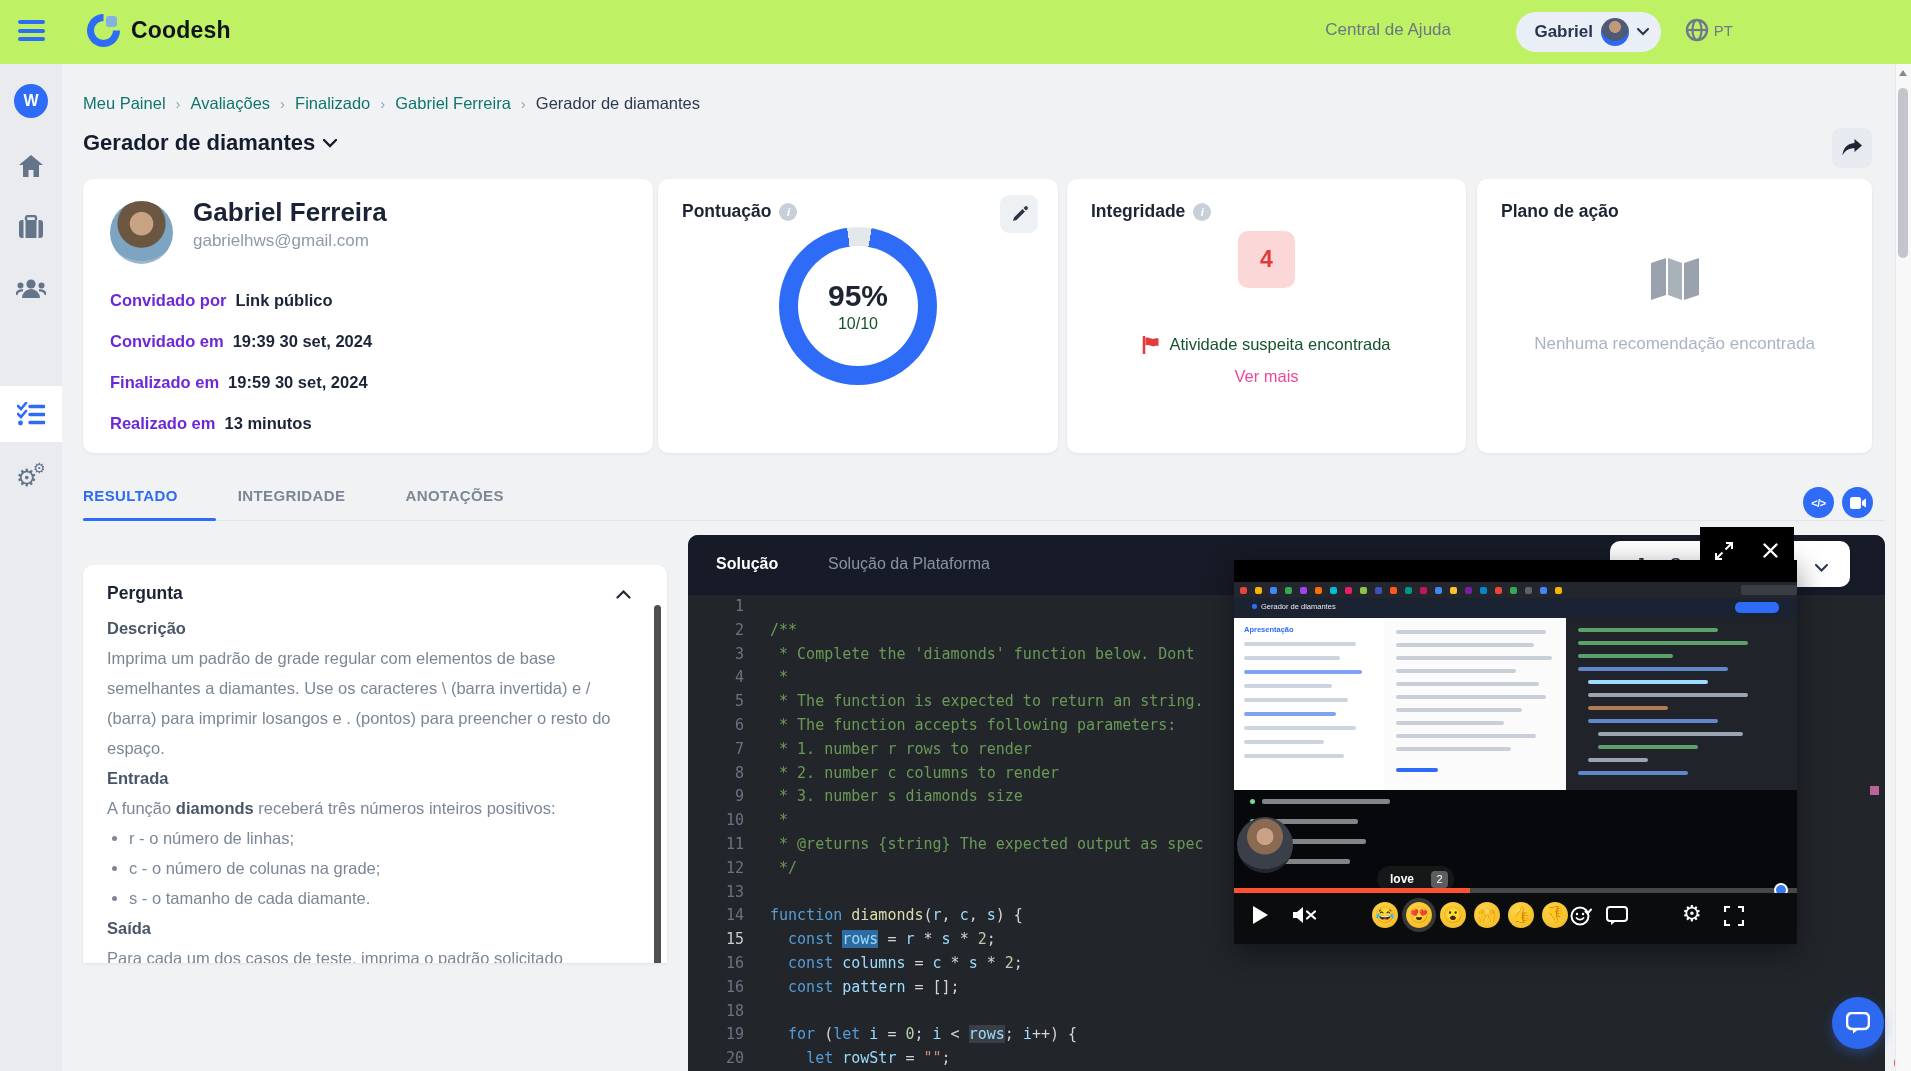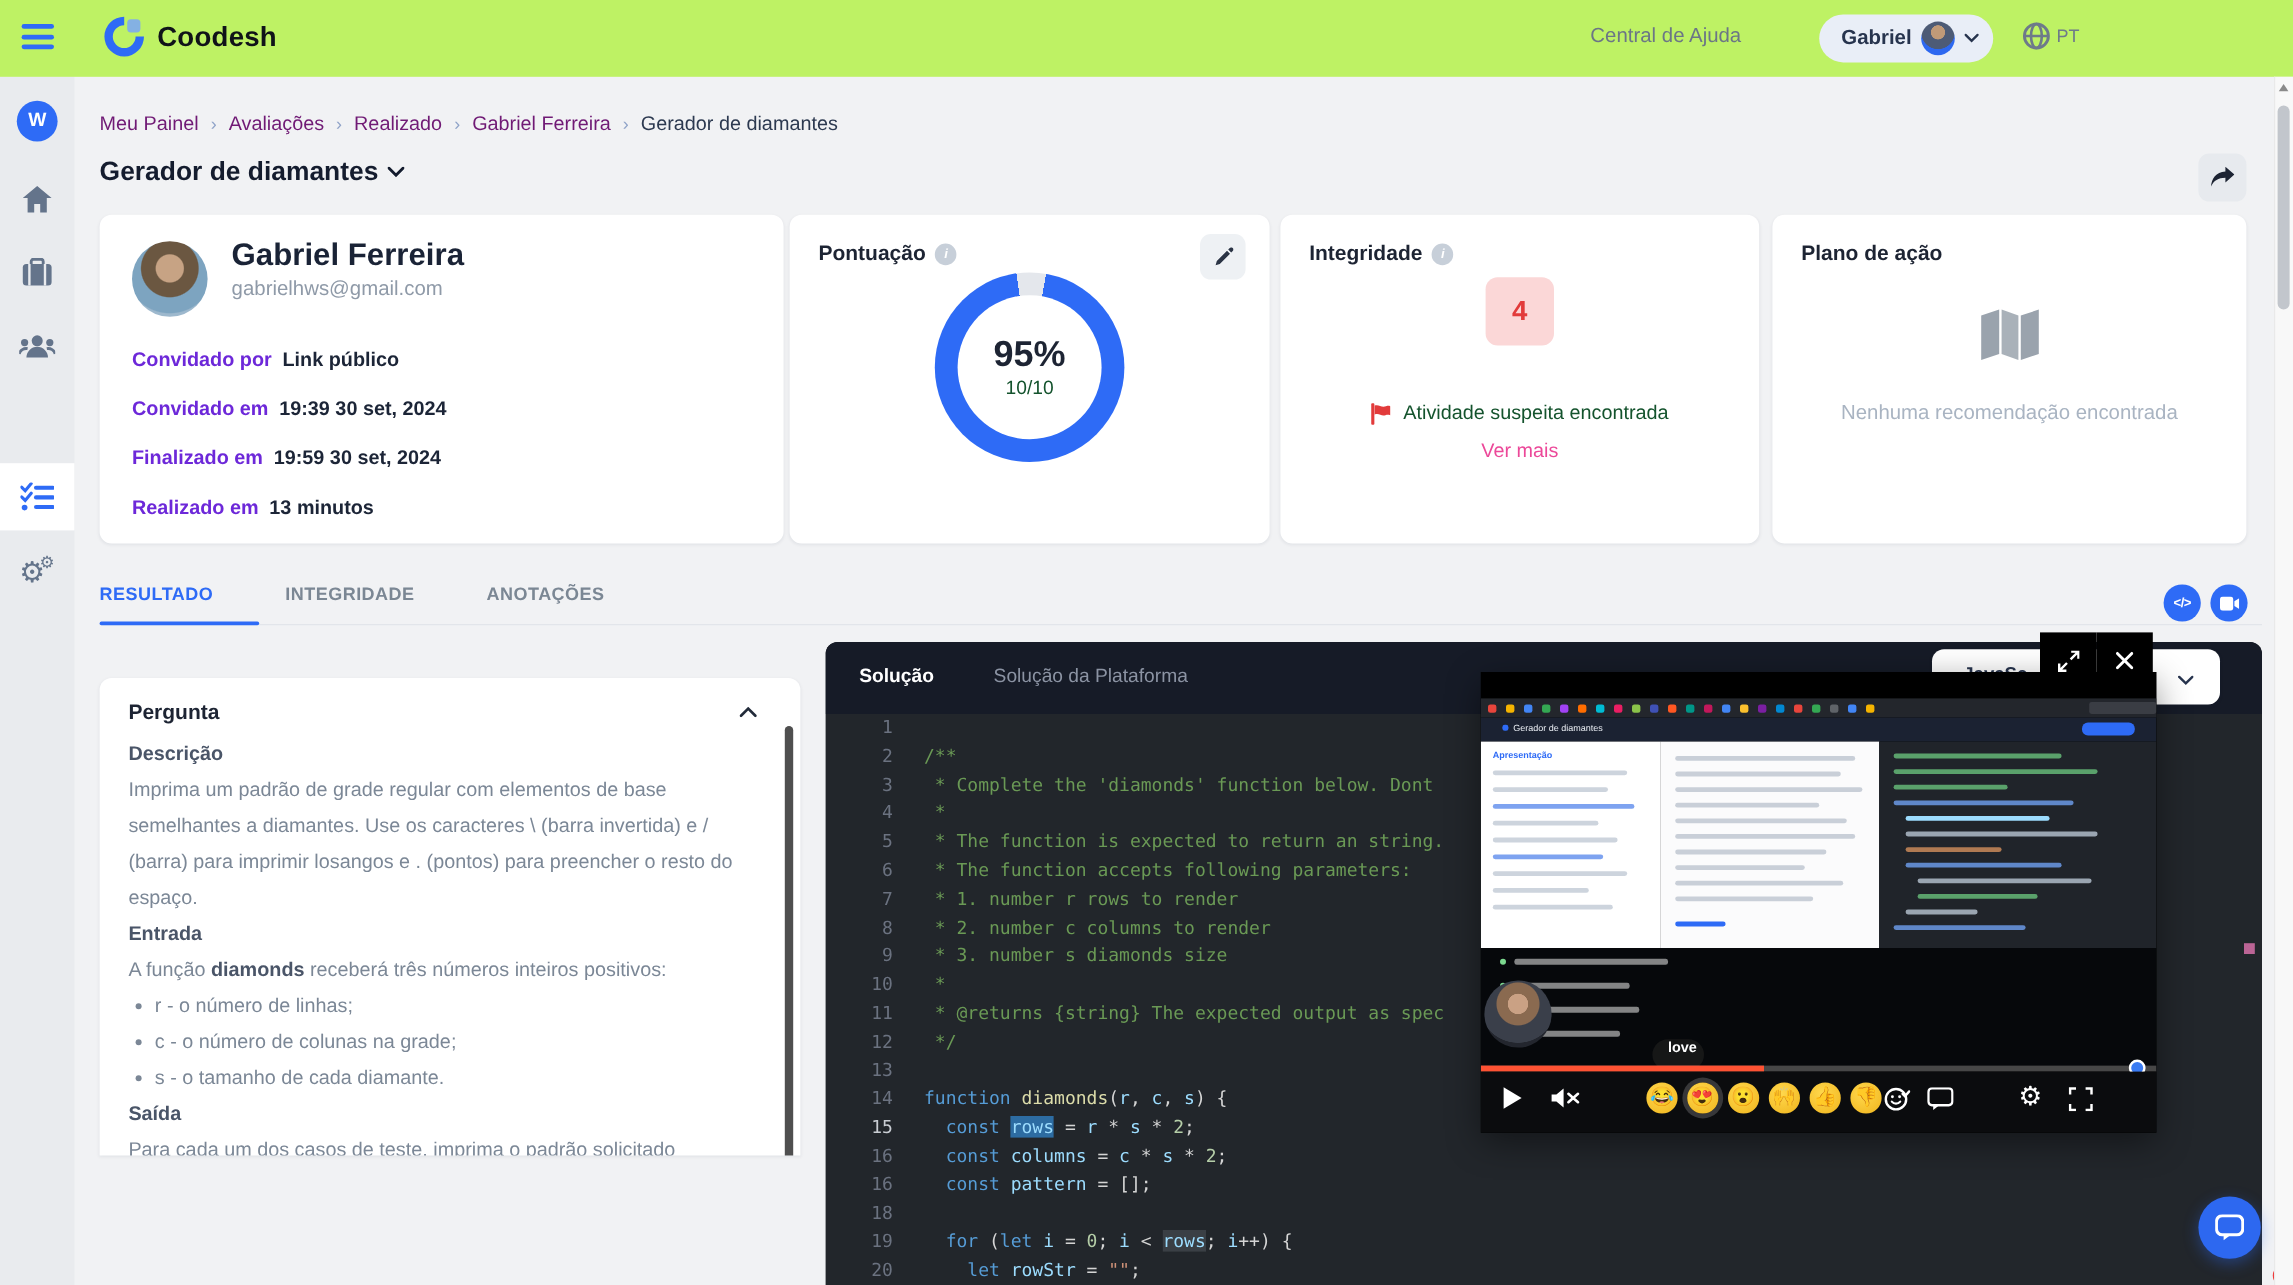--- a/index.html
+++ b/index.html
@@ -19,21 +19,21 @@
   .sidebar{position:absolute;left:0;top:64px;width:62px;height:1007px;background:#e9ebee;z-index:25;}
   .side-item{position:absolute;left:0;width:62px;height:56px;display:flex;align-items:center;justify-content:center;cursor:pointer;}
   .side-item.active{background:#ffffff;}
   .w-avatar{width:34px;height:34px;border-radius:50%;background:#2e6bf6;color:#fff;font-size:16px;font-weight:bold;display:flex;align-items:center;justify-content:center;}
   
   .pg-scroll{position:absolute;right:0;top:64px;width:15px;height:1007px;background:#f8f8f8;border-left:1px solid #e9e9e9;z-index:40;}
   .pg-scroll .arr{position:absolute;left:3px;top:6px;width:0;height:0;border-left:4px solid transparent;border-right:4px solid transparent;border-bottom:6px solid #8a8a8a;}
   .pg-thumb{position:absolute;left:2px;top:24px;width:10px;height:170px;border-radius:5px;background:#c2c6cc;}
   
   .breadcrumb{position:absolute;left:83px;top:94px;font-size:16.5px;display:flex;gap:10px;align-items:center;z-index:5;}
-  .crumb{color:#701a75;cursor:pointer;}
+  .crumb{color:#0f766e;cursor:pointer;}
   .crumb.last{color:#2c3950;cursor:default;}
   .crumb-sep{color:#8fa3c8;font-size:15px;}
   .page-title{position:absolute;left:83px;top:130px;font-size:22px;font-weight:bold;color:#141c2e;display:flex;align-items:center;gap:8px;}
   .share-btn{position:absolute;left:1832px;top:128px;width:40px;height:40px;border-radius:9px;background:#e7eaee;display:flex;align-items:center;justify-content:center;cursor:pointer;}
   
   .card{position:absolute;top:179px;height:274px;background:#fff;border-radius:10px;box-shadow:0 1px 3px rgba(16,30,54,.07);}
   .card-title{position:absolute;left:24px;top:22px;font-size:17.5px;font-weight:bold;color:#1d2433;display:flex;align-items:center;gap:8px;}
   .info-dot{width:18px;height:18px;border-radius:50%;background:#c7cfd9;color:#fff;font-size:11px;font-weight:bold;display:flex;align-items:center;justify-content:center;font-style:italic;}
   .cand-avatar{position:absolute;left:27px;top:22px;width:63px;height:63px;border-radius:50%;background:radial-gradient(circle at 50% 36%,#c7a384 0 22%,#6b5741 24% 46%,#7da4c0 48% 72%,#9db8cd 74%);}
   .cand-name{position:absolute;left:110px;top:18px;font-size:26px;font-weight:bold;color:#1a2336;}
@@ -98,21 +98,21 @@
   .v-bluebtn{position:absolute;right:18px;top:4px;width:44px;height:11px;border-radius:5px;background:#2e6bf6;}
   .v-left{position:absolute;left:0;top:58px;width:150px;height:172px;background:#ffffff;}
   .v-mid{position:absolute;left:150px;top:58px;width:182px;height:172px;background:#fbfbfc;}
   .v-code{position:absolute;left:332px;top:58px;width:231px;height:172px;background:#20242a;}
   .v-bar{position:absolute;height:4px;border-radius:2px;}
   .v-term{position:absolute;left:0;top:230px;width:100%;height:98px;background:#06080b;}
   .t-row{position:absolute;left:16px;height:6px;display:flex;gap:7px;align-items:center;}
   .t-check{width:5px;height:5px;border-radius:50%;background:#7bd88f;}
   .t-bar{height:5px;border-radius:2px;background:rgba(255,255,255,.5);}
   .webcam{position:absolute;left:3px;top:257px;width:56px;height:56px;border-radius:50%;background:radial-gradient(circle at 50% 35%,#caa184 0 18%,#8a6a50 19% 38%,#3a3f4a 40% 70%,#23262e 71%);}
-  .love-pill{position:absolute;left:143px;top:306px;height:26px;border-radius:14px;background:rgba(25,25,25,.88);display:flex;align-items:center;gap:17px;padding:0 6px 0 13px;flex-direction:column;}
+  .love-pill{position:absolute;left:143px;top:306px;height:26px;border-radius:14px;background:rgba(25,25,25,.88);display:flex;align-items:center;gap:17px;padding:0 6px 0 13px;}
   .love-pill .rl{color:#fff;font-size:12px;font-weight:bold;}
   .love-pill .rc{width:17px;height:17px;border-radius:4px;background:#5d5d5d;color:#fff;font-size:11px;display:flex;align-items:center;justify-content:center;}
   .v-progress{position:absolute;left:0;top:328px;width:100%;height:5px;background:rgba(255,255,255,.28);}
   .v-progress .fill{position:absolute;left:0;top:0;height:5px;width:236px;background:#fe5233;}
   .v-knob{position:absolute;left:540px;top:323px;width:14px;height:14px;border-radius:50%;background:#3a7bf2;border:2px solid #fff;box-sizing:border-box;}
   .v-controls{position:absolute;left:0;top:333px;width:100%;height:51px;background:#0b0c0e;}
   .vc{position:absolute;top:13px;cursor:pointer;}
   .emoji{position:absolute;top:9px;width:26px;height:26px;border-radius:50%;background:radial-gradient(circle at 40% 35%,#ffd84d,#f0b41c);display:flex;align-items:center;justify-content:center;font-size:16px;line-height:1;cursor:pointer;}
   .emoji.sel{box-shadow:0 0 0 4px rgba(255,255,255,.18);}
   
@@ -202,21 +202,21 @@
   <div class="pg-scroll">
     <span class="arr"></span>
     <span class="pg-thumb"></span>
   </div>
 
   <div class="breadcrumb" id="breadcrumb">
       <span class="crumb">Meu Painel</span>
       <span class="crumb-sep">›</span>
       <span class="crumb">Avaliações</span>
       <span class="crumb-sep">›</span>
-      <span class="crumb">Realizado</span>
+      <span class="crumb">Finalizado</span>
       <span class="crumb-sep">›</span>
       <span class="crumb">Gabriel Ferreira</span>
       <span class="crumb-sep">›</span>
       <span class="crumb last">Gerador de diamantes</span>
     </div>
   <div class="page-title">
     <span>Gerador de diamantes</span>
     <svg width="14" height="9" viewBox="0 0 14 9">
         <path d="M1 1 L7 7 L13 1" stroke="#141c2e" stroke-width="2.4" fill="none" stroke-linecap="round"></path>
       </svg>

